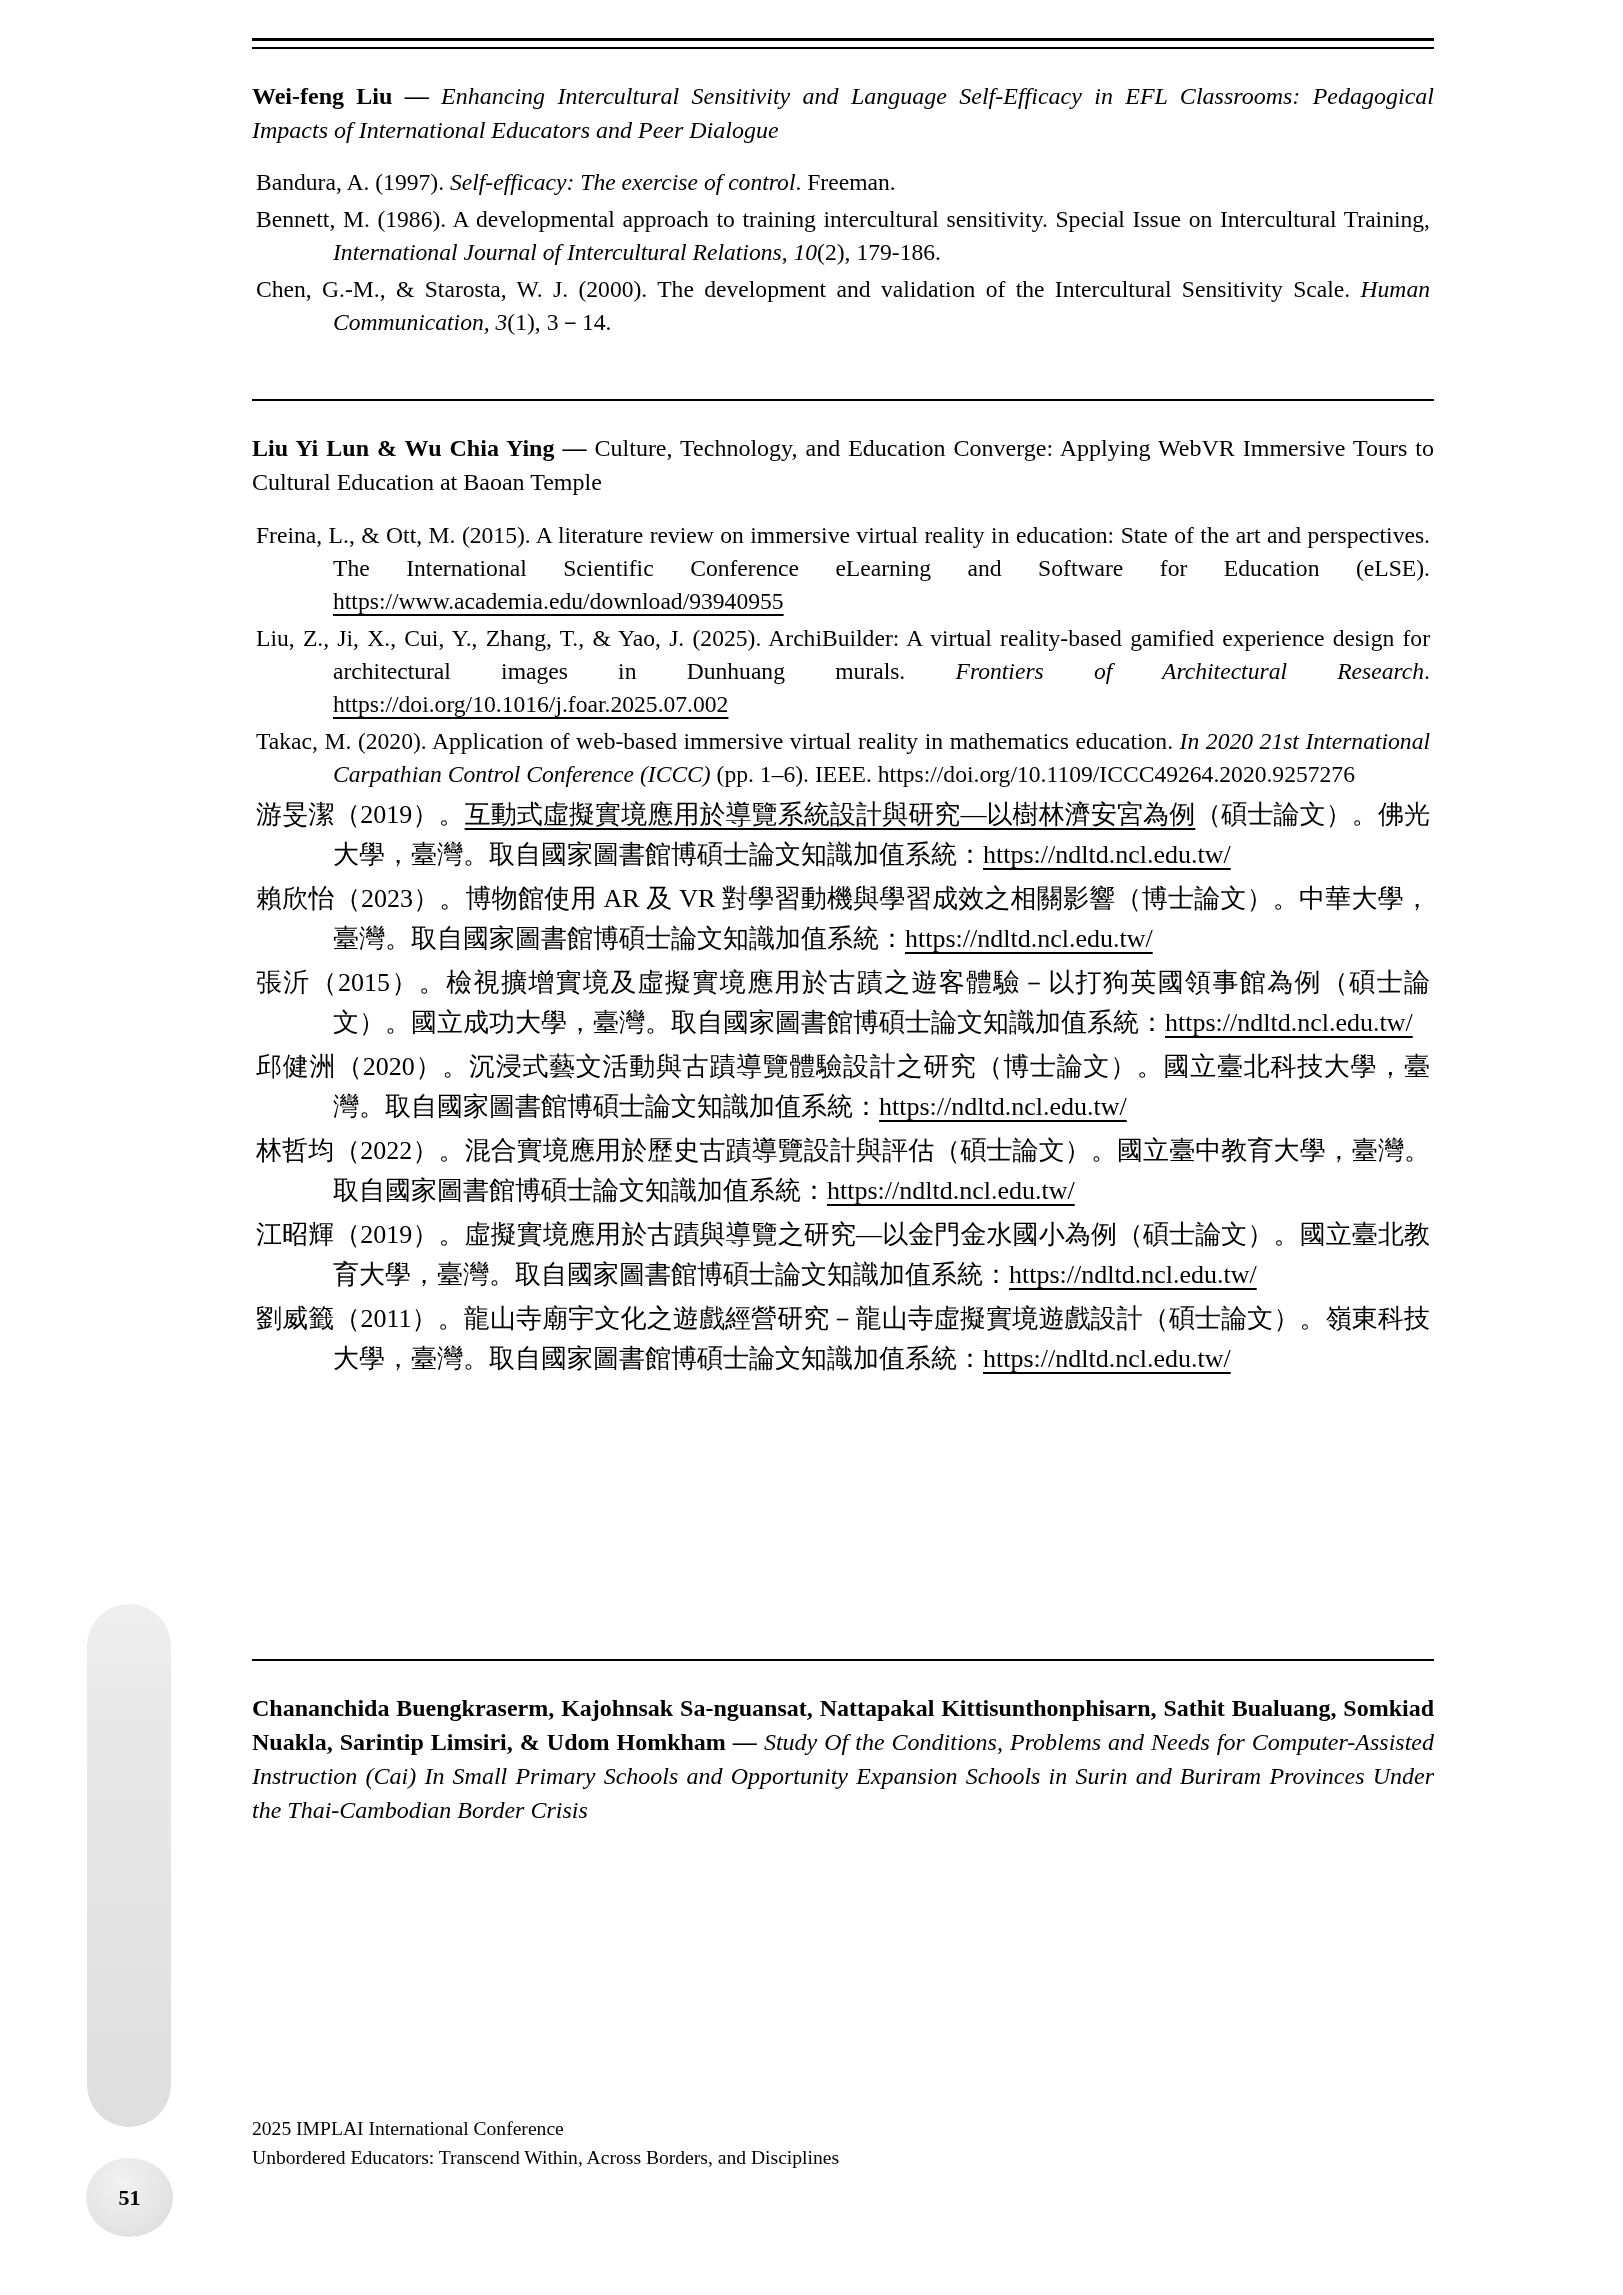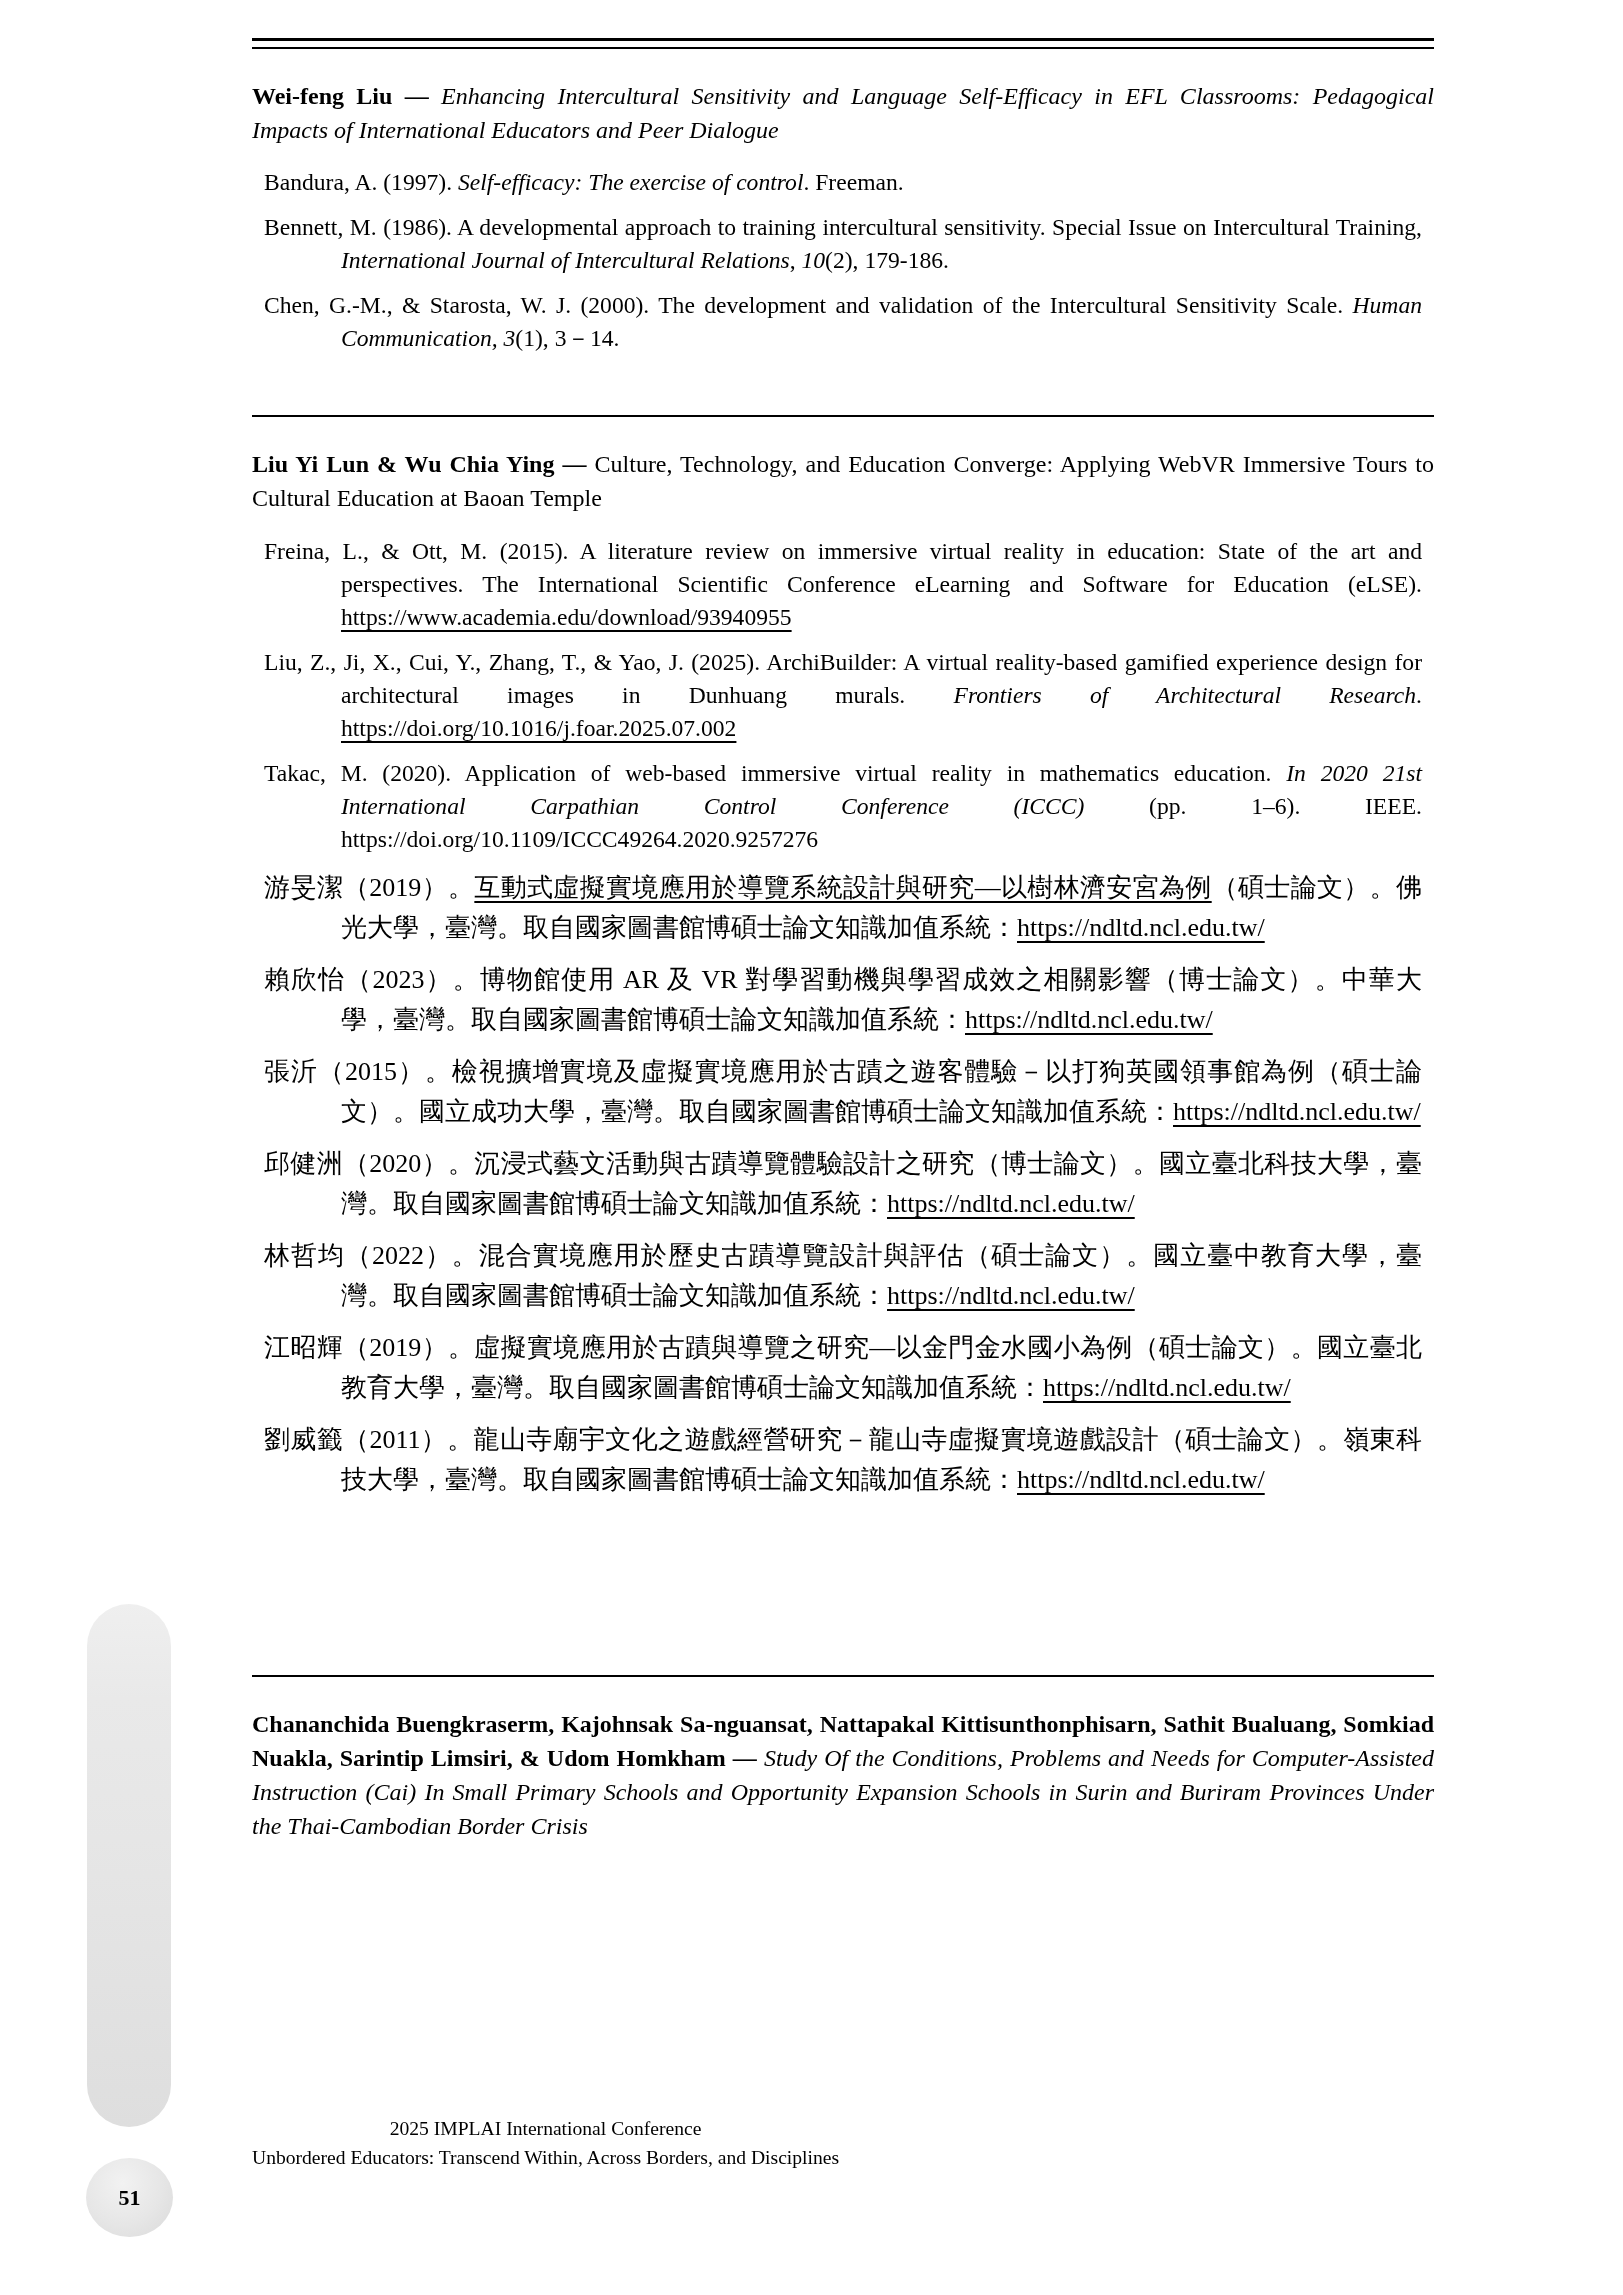--- a/index.html
+++ b/index.html
@@ -21,27 +21,27 @@
   .session-heading{
     font-size:24px;line-height:34px;text-align:justify;
     margin:30px 0 0 0;font-weight:normal;
   }
   .presenter{font-weight:bold;}
   .heading-dash{font-weight:bold;}
   .t-italic{font-style:italic;}
   .refs{margin-top:19.6px;}
   .ref{
     font-size:23.6px;line-height:33px;text-align:justify;
-    margin:12px;padding-left:77px;text-indent:-77px;
+    margin:4px;padding-left:77px;text-indent:-77px;
   }
   .ref.cjk{font-size:26px;line-height:40px;}
   .seg-i{font-style:italic;}
   .seg-u{text-decoration:underline;text-decoration-thickness:2px;text-underline-offset:5.2px;}
   .session-2-refs{min-height:1080px;}
-  .footer{position:absolute;left:252px;top:2114px;font-size:19.6px;line-height:29px;text-align:center;}
+  .footer{position:absolute;left:252px;top:2114px;font-size:19.6px;line-height:29px;}
   .footer p{margin:0;}
   .side-bar{
     position:absolute;left:87px;top:1604px;width:84px;height:523px;
     border-radius:42px;
     background:linear-gradient(180deg,#efefef 0%,#e9e9e9 18%,#e6e6e6 45%,#dedede 100%);
   }
   .page-bubble{
     position:absolute;left:86px;top:2158px;width:87px;height:79px;
     border-radius:50%;
     background:radial-gradient(ellipse at 42% 32%,#f2f2f2 0%,#e6e6e6 55%,#d9d9d9 100%);

